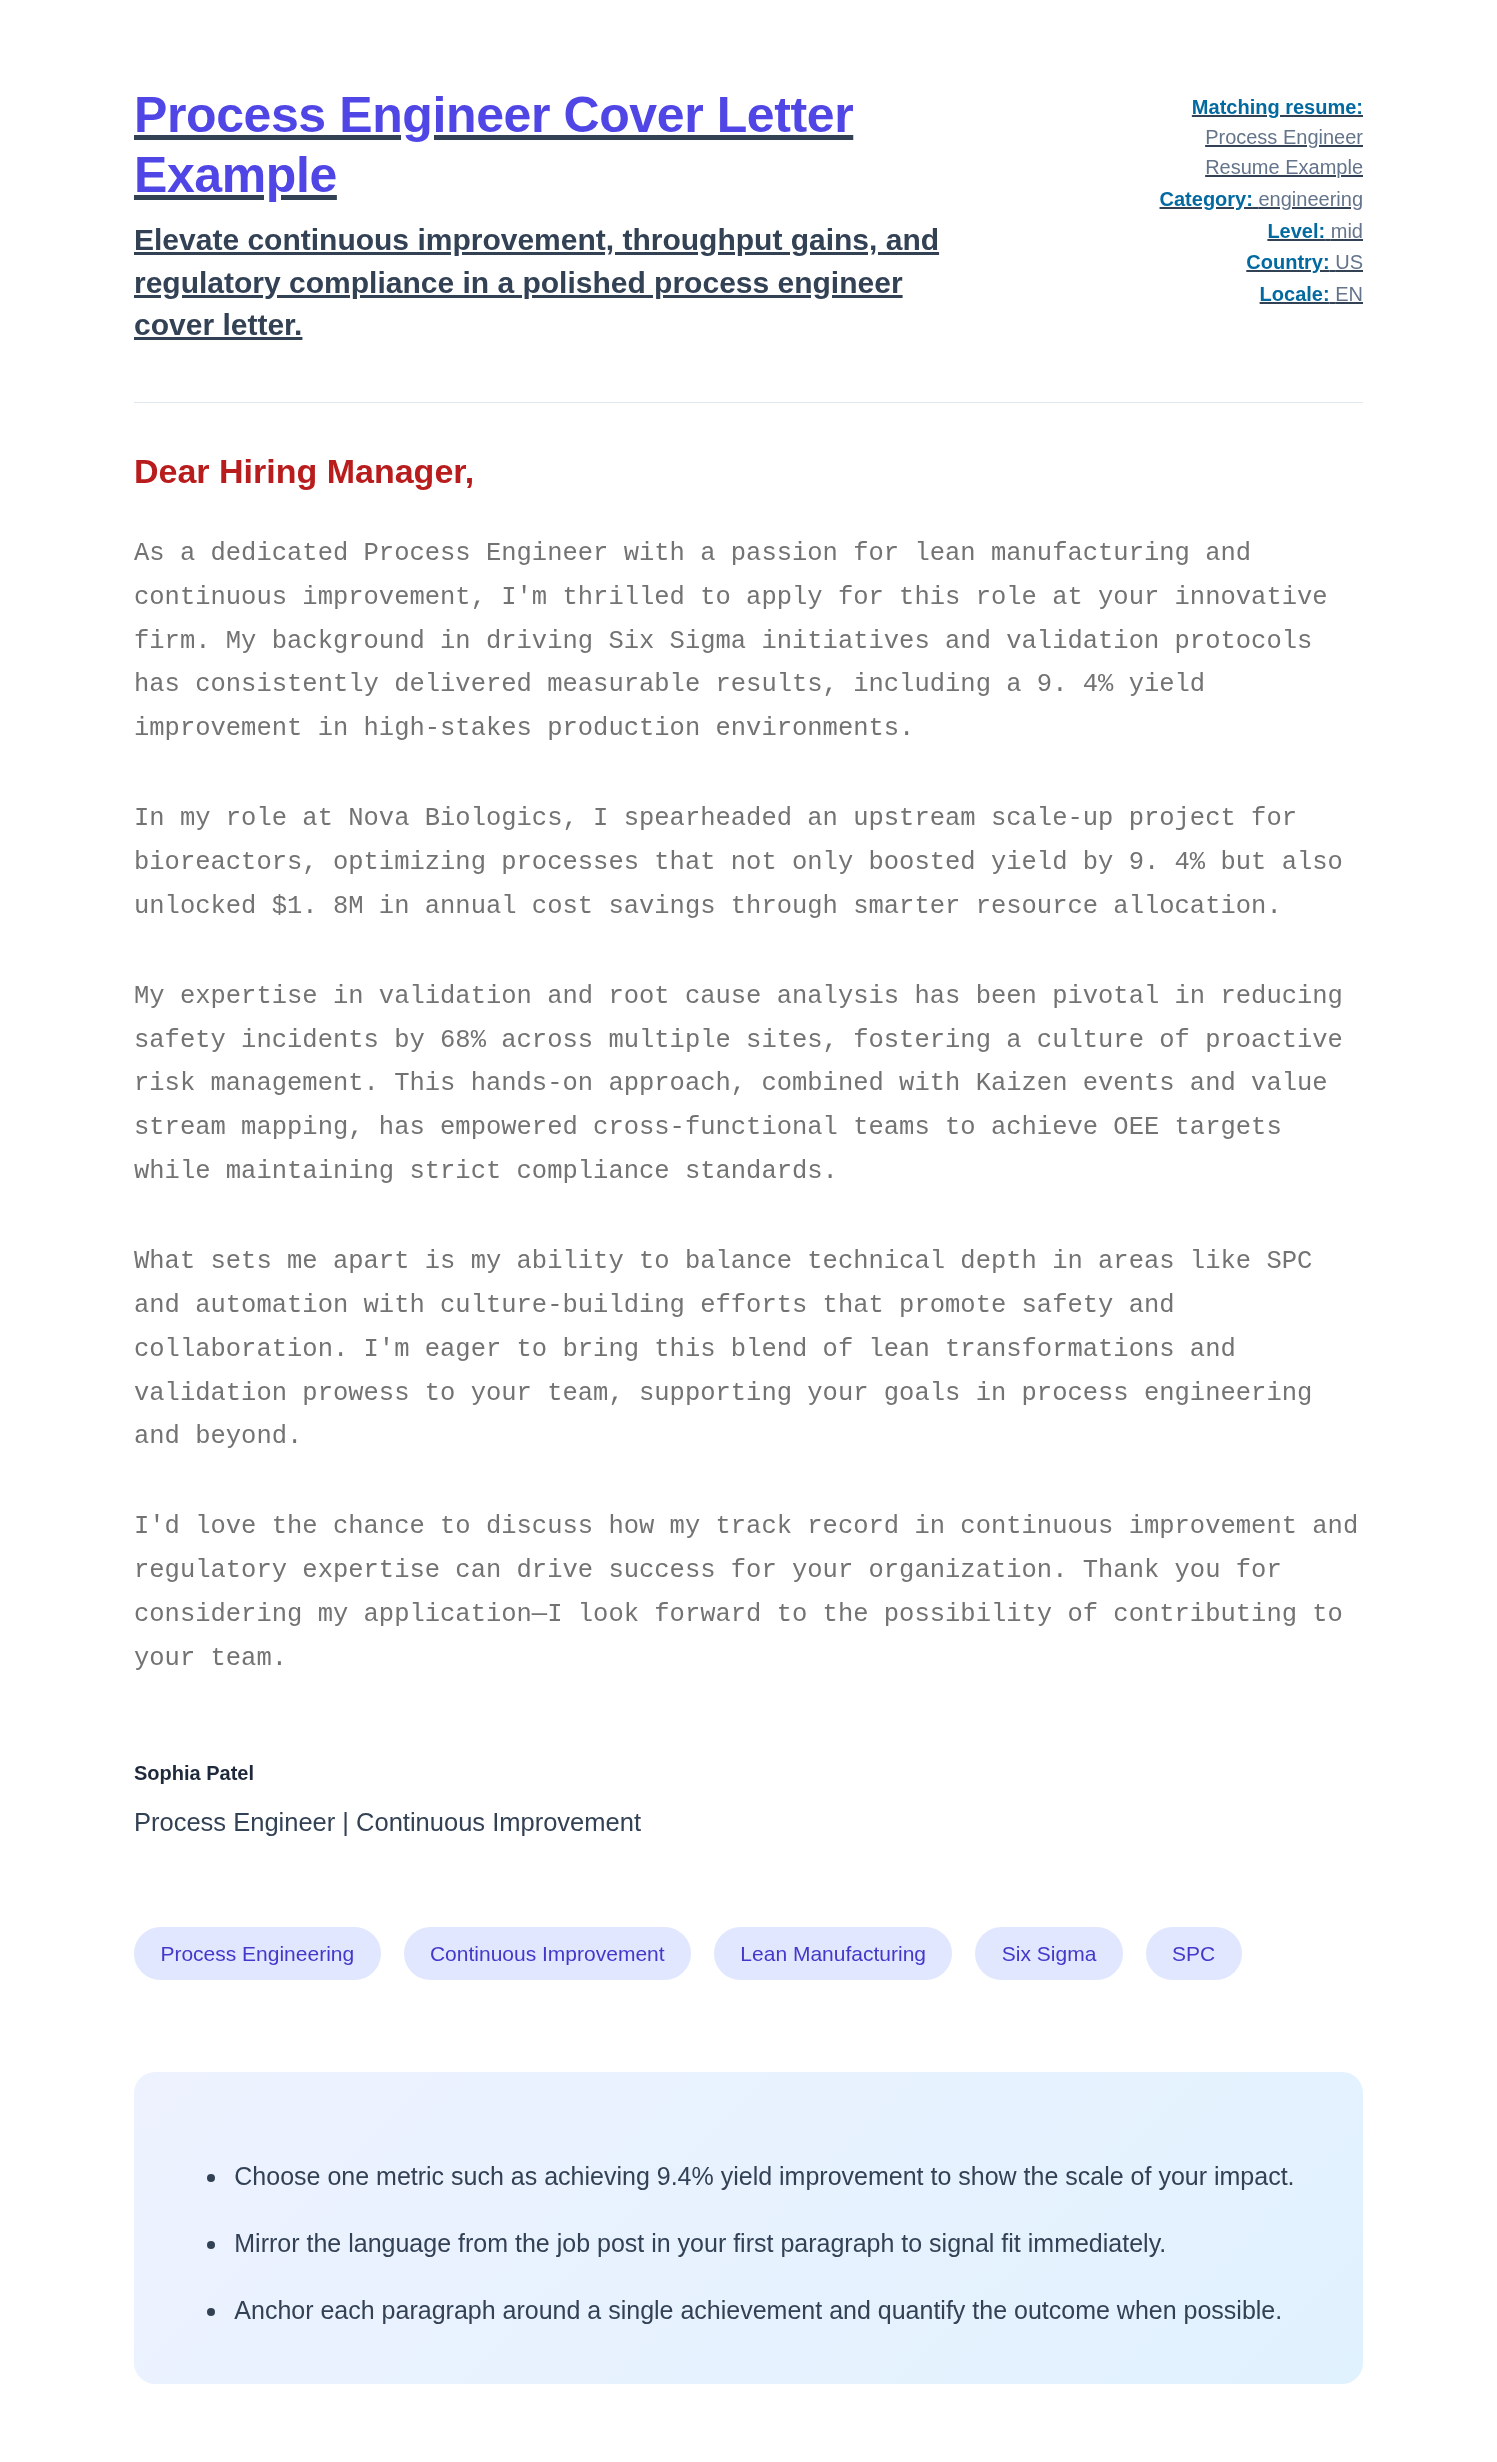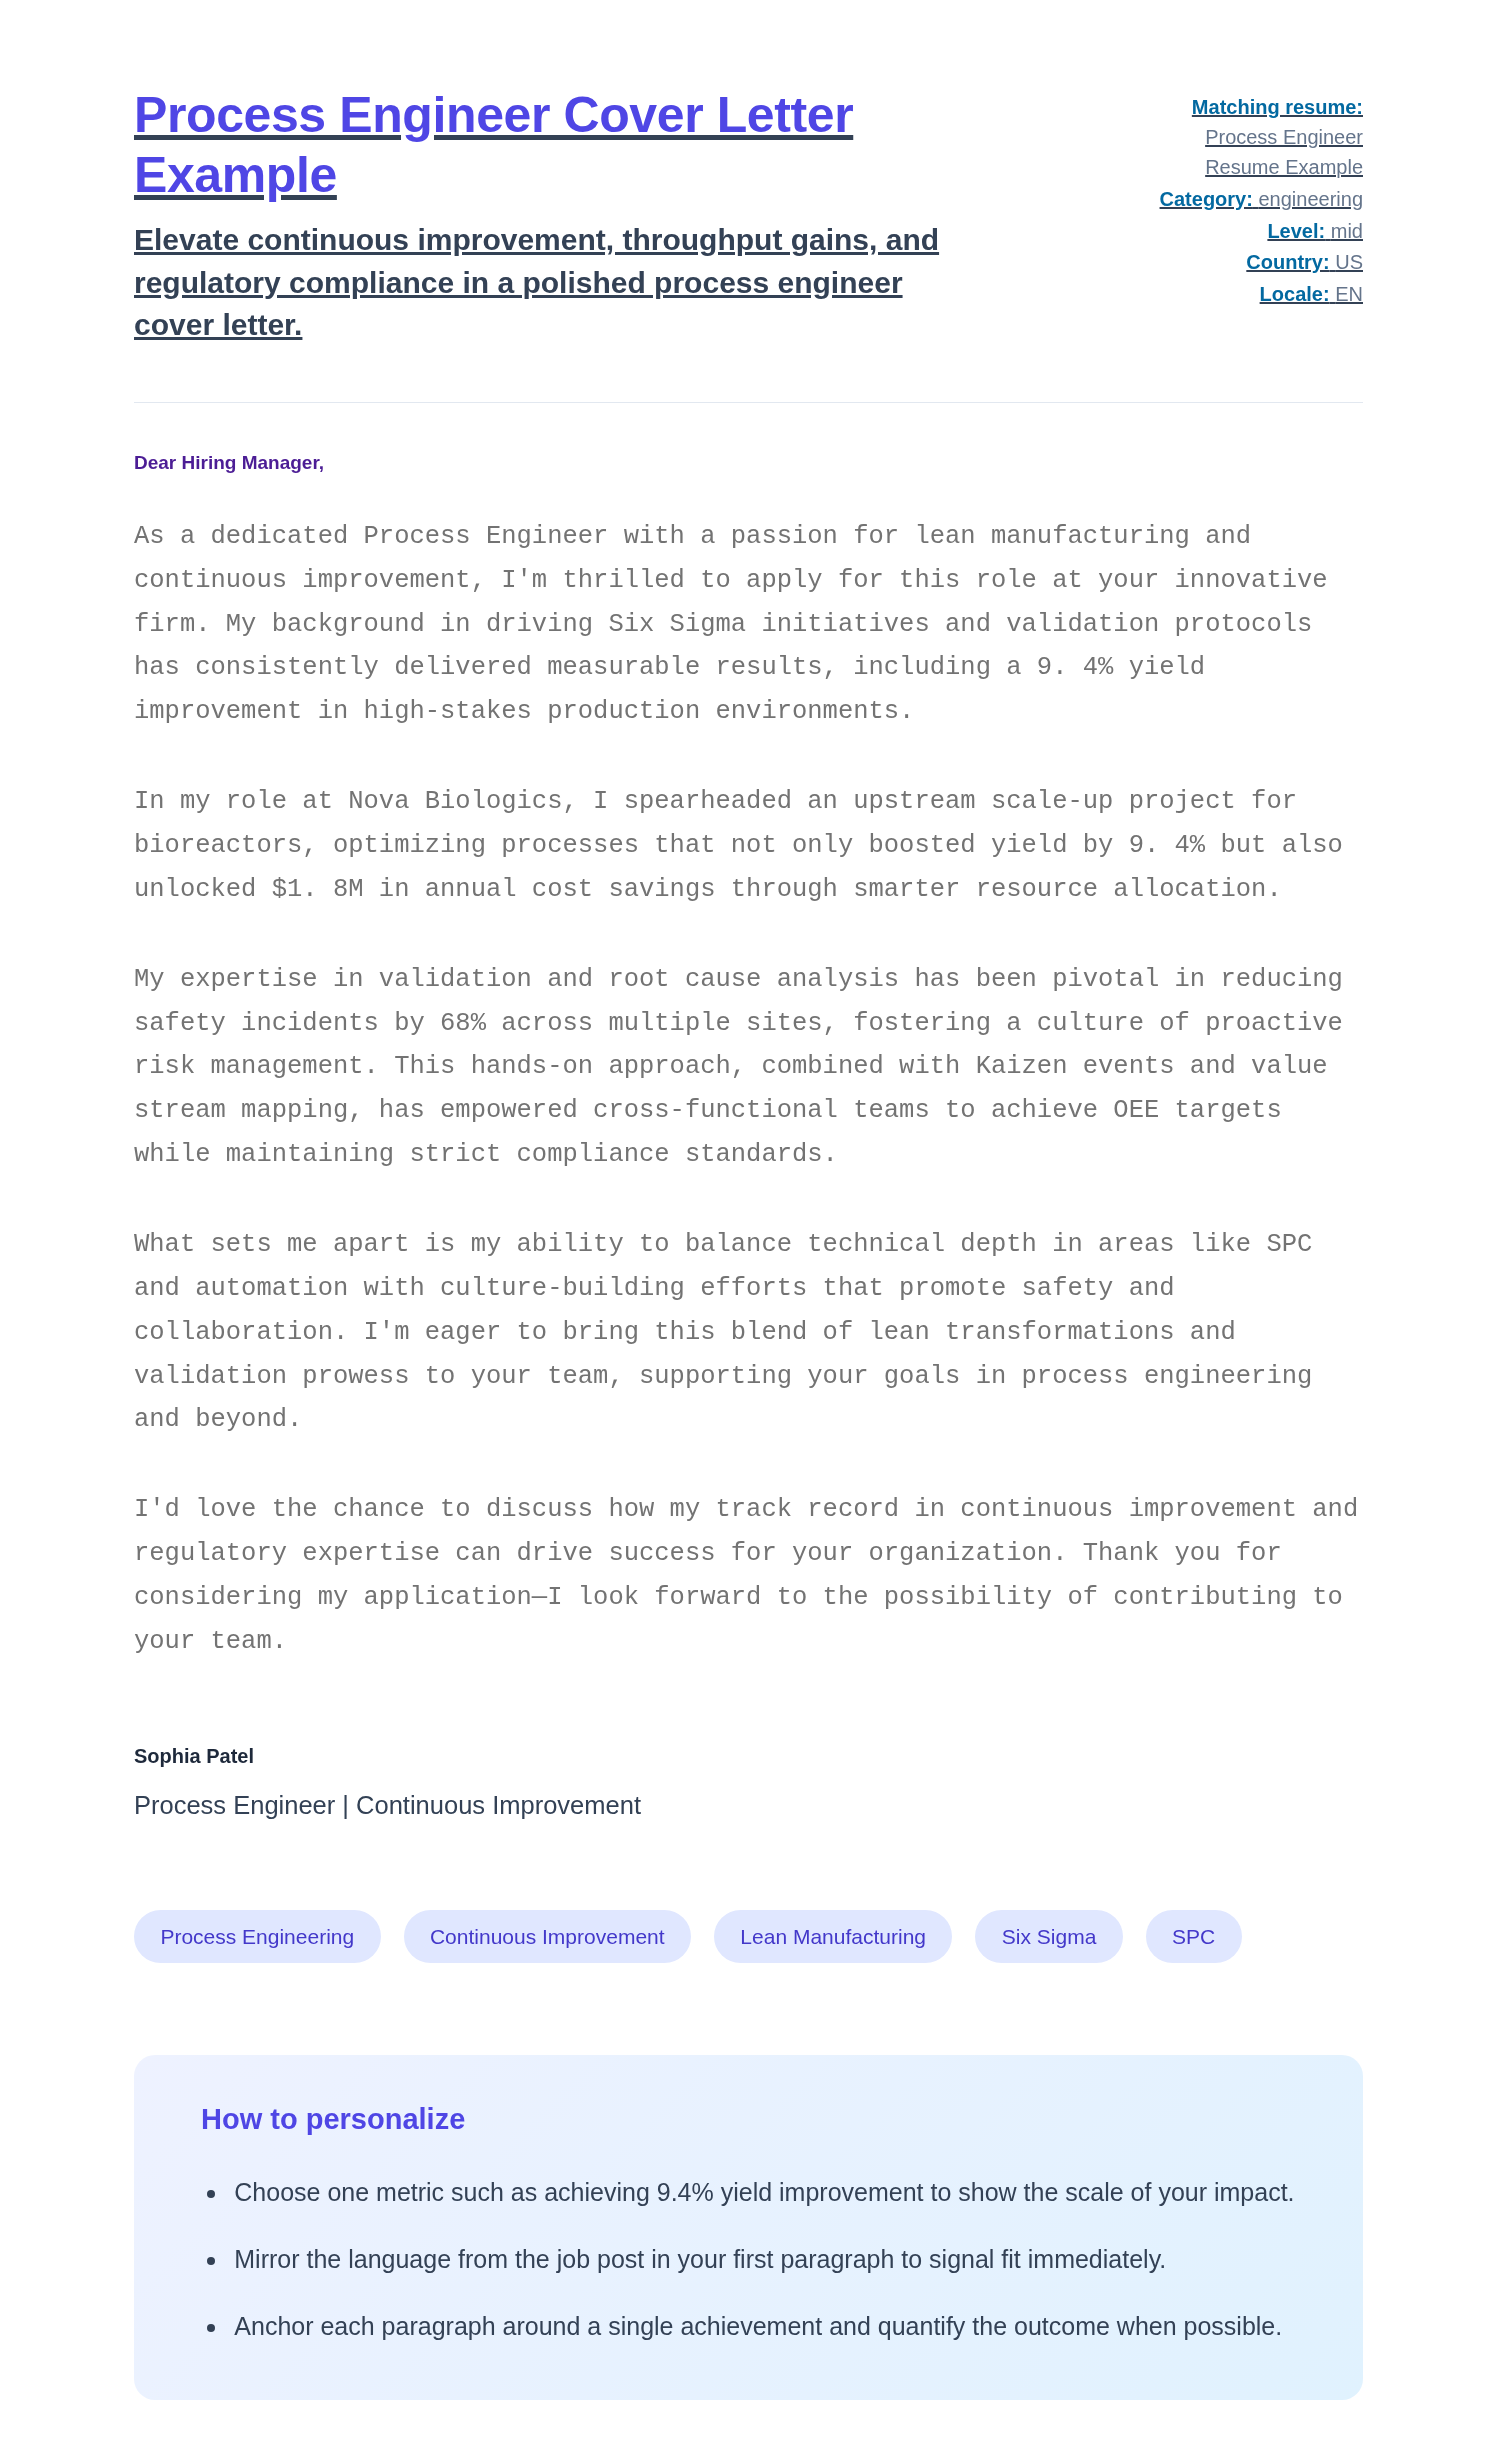--- a/index.html
+++ b/index.html
@@ -46,23 +46,23 @@
   .meta-item { margin-bottom: 1.8px; }
   .meta-label { font-weight: 700; color: #0369a1; }
   .meta-matching .meta-label { display: block; }
   .meta-matching .meta-value { display: block; max-width: 194px; margin-left: auto; }
 
   .divider { border: none; border-top: 1.8px solid #e2e8f0; margin: 55px 0 0 0; }
 
   
   .letter { margin-top: 49px; }
   .salutation {
-    color: #4c1d95;
+    color: #b91c1c;
     font-weight: 700;
-    font-size: 19px;
+    font-size: 34px;
     margin: 0 0 41px 0;
   }
   .para {
     font-size: 25.5px;
     line-height: 1.72;
     margin: 0 0 46px 0;
     color: #737373;
     max-width: 1229px;
     font-family: Liberation Mono, monospace;
   }
@@ -164,21 +164,20 @@
 
     <div class="tags">
       <span class="tag">Process Engineering</span>
       <span class="tag">Continuous Improvement</span>
       <span class="tag">Lean Manufacturing</span>
       <span class="tag">Six Sigma</span>
       <span class="tag">SPC</span>
     </div>
 
     <section class="personalize-card">
-      <h2 class="personalize-title">How to personalize</h2>
       <ul class="personalize-list">
         <li>Choose one metric such as achieving 9.4% yield improvement to show the scale of your impact.</li>
         <li>Mirror the language from the job post in your first paragraph to signal fit immediately.</li>
         <li>Anchor each paragraph around a single achievement and quantify the outcome when possible.</li>
       </ul>
     </section>
   </main>
 
 </div>
 

